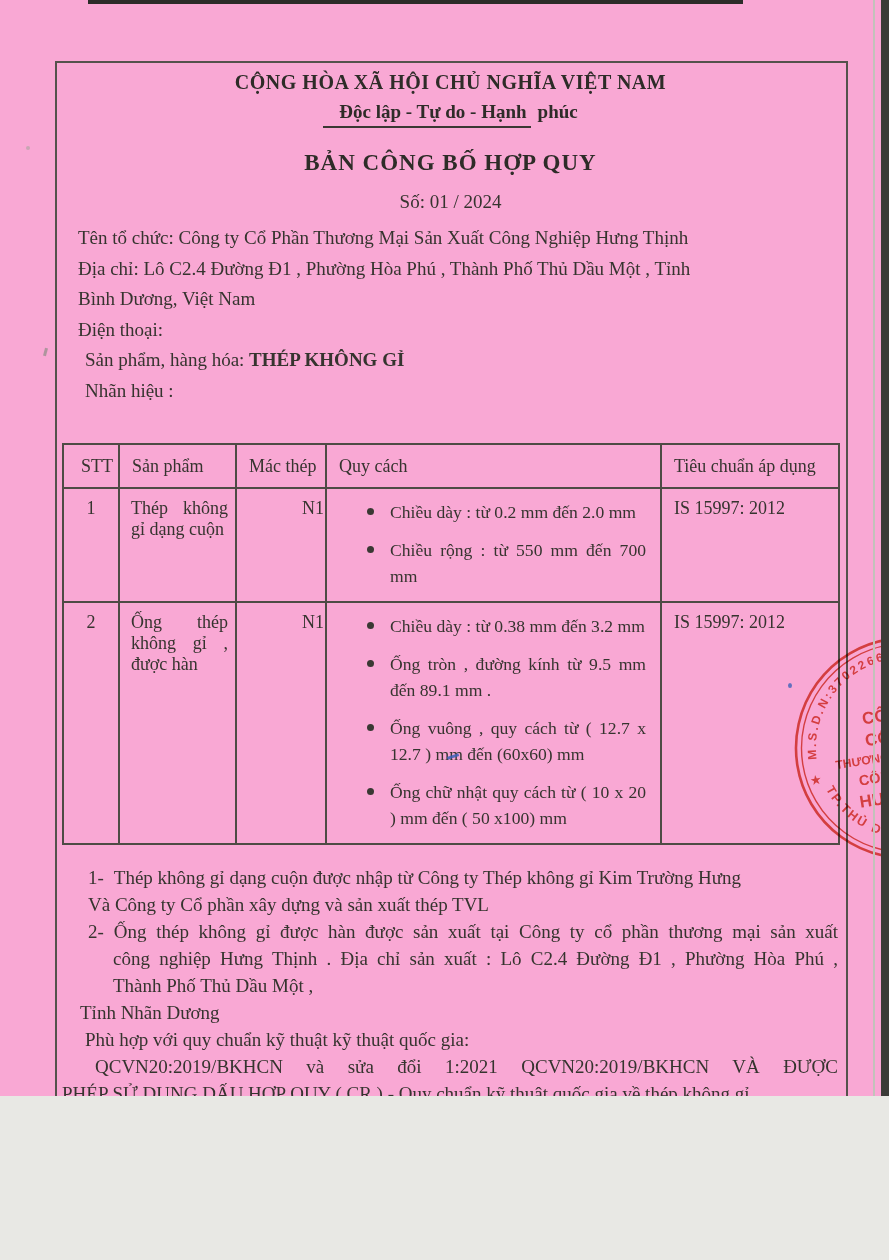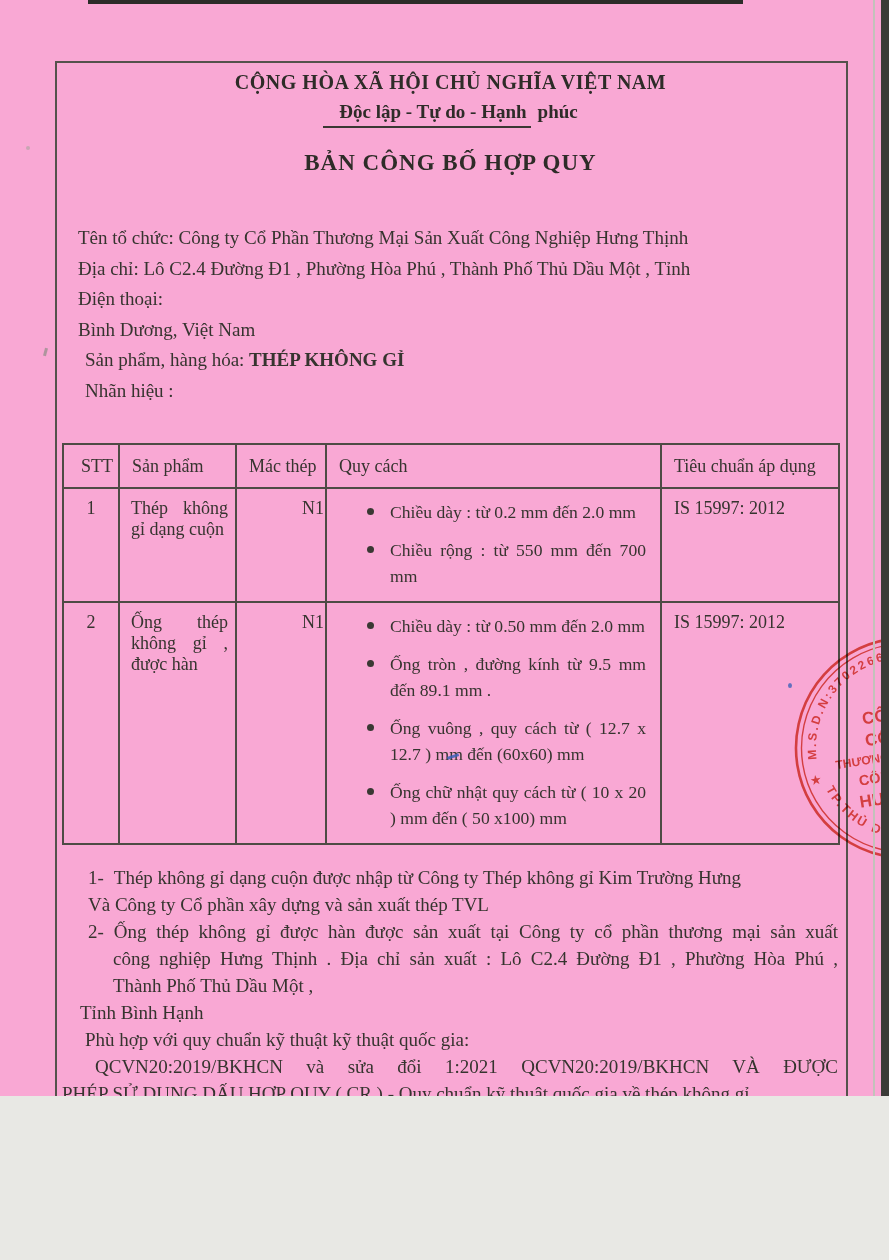--- a/index.html
+++ b/index.html
@@ -78,26 +78,27 @@
   <div class="top-strip"></div>
   <div class="fold-line"></div>
 
   <div class="frame"></div>
 
   <div class="republic">CỘNG HÒA XÃ HỘI CHỦ NGHĨA VIỆT NAM</div>
   <div class="motto-row">
     <span class="motto-underlined">Độc lập - Tự do - Hạnh</span><span class="motto-tail">phúc</span>
   </div>
   <div class="doc-title">BẢN CÔNG BỐ HỢP QUY</div>
+  <div class="doc-number">Số: 01 / 2024</div>
 
   <div class="info">
     <div><span>Tên tổ chức:</span> <span>Công ty Cổ Phần Thương Mại Sản Xuất Công Nghiệp Hưng Thịnh</span></div>
     <div><span>Địa chỉ:</span> <span>Lô C2.4 Đường Đ1 , Phường Hòa Phú , Thành Phố Thủ Dầu Một , Tỉnh</span></div>
+    <div>Bình Dương, Việt Nam</div>
     <div>Điện thoại:</div>
-    <div>Bình Dương, Việt Nam</div>
     <div class="indent7"><span>Sản phẩm, hàng hóa:</span> <span class="b">THÉP KHÔNG GỈ</span></div>
     <div class="indent7">Nhãn hiệu :</div>
   </div>
 
   <table class="spec">
     <colgroup>
       <col style="width:56px">
         <col style="width:117px">
         <col style="width:90px">
         <col style="width:335px">
@@ -127,21 +128,21 @@
       </td>
       <td class="c-std">IS 15997: 2012</td>
     </tr>
     <tr style="height:237px">
       <td class="c-stt">2</td>
       <td class="c-prod">Ống thép không gỉ , được hàn</td>
       <td class="c-grade">N1</td>
       <td class="c-spec">
         <div class="spec-item">
               <span class="dot"></span>
-              <span class="btxt">Chiều dày : từ 0.50 mm đến 2.0 mm</span>
+              <span class="btxt">Chiều dày : từ 0.38 mm đến 3.2 mm</span>
             </div>
         <div class="spec-item">
               <span class="dot"></span>
               <span class="btxt">Ống tròn , đường kính từ 9.5 mm đến 89.1 mm .</span>
             </div>
         <div class="spec-item">
               <span class="dot"></span>
               <span class="btxt">Ống vuông , quy cách từ ( 12.7 x 12.7 ) mm đến (60x60) mm</span>
             </div>
         <div class="spec-item">
@@ -153,21 +154,21 @@
     </tr>
   </tbody>
     </table>
 
   <div class="notes">
     <div class="ln ml26"><span class="num">1-</span><span>Thép không gỉ dạng cuộn được nhập từ Công ty Thép không gỉ Kim Trường Hưng</span></div>
     <div class="ln ml26">Và Công ty Cổ phần xây dựng và sản xuất thép TVL</div>
     <div class="ml26 jl"><span class="num">2-</span><span>Ống thép không gỉ được hàn được sản xuất tại Công ty cổ phần thương mại sản xuất</span></div>
     <div class="ml51 jl">công nghiệp Hưng Thịnh . Địa chỉ sản xuất : Lô C2.4 Đường Đ1 , Phường Hòa Phú ,</div>
     <div class="ln ml51">Thành Phố Thủ Dầu Một ,</div>
-    <div class="ln ml18">Tỉnh Bình Hạnh</div>
+    <div class="ln ml18">Tỉnh Nhãn Dương</div>
     <div class="ln ml23">Phù hợp với quy chuẩn kỹ thuật kỹ thuật quốc gia:</div>
     <div class="ml33 jl">QCVN20:2019/BKHCN và sửa đổi 1:2021 QCVN20:2019/BKHCN VÀ ĐƯỢC</div>
     <div class="ln">PHÉP SỬ DỤNG DẤU HỢP QUY ( CR ) -  Quy chuẩn kỹ thuật quốc gia về thép không gỉ</div>
   </div>
 
   <svg class="stamp-svg" viewBox="0 0 252 290" xmlns="http://www.w3.org/2000/svg">
     <g transform="rotate(-9 136 140)" fill="none" stroke="#d6503e">
       <circle cx="136" cy="140" r="110" stroke-width="2.6"></circle>
       <circle cx="136" cy="140" r="104.5" stroke-width="1.4"></circle>
       <path id="arcTop" d="M 46 140 A 90 90 0 0 1 226 140" stroke="none"></path>

